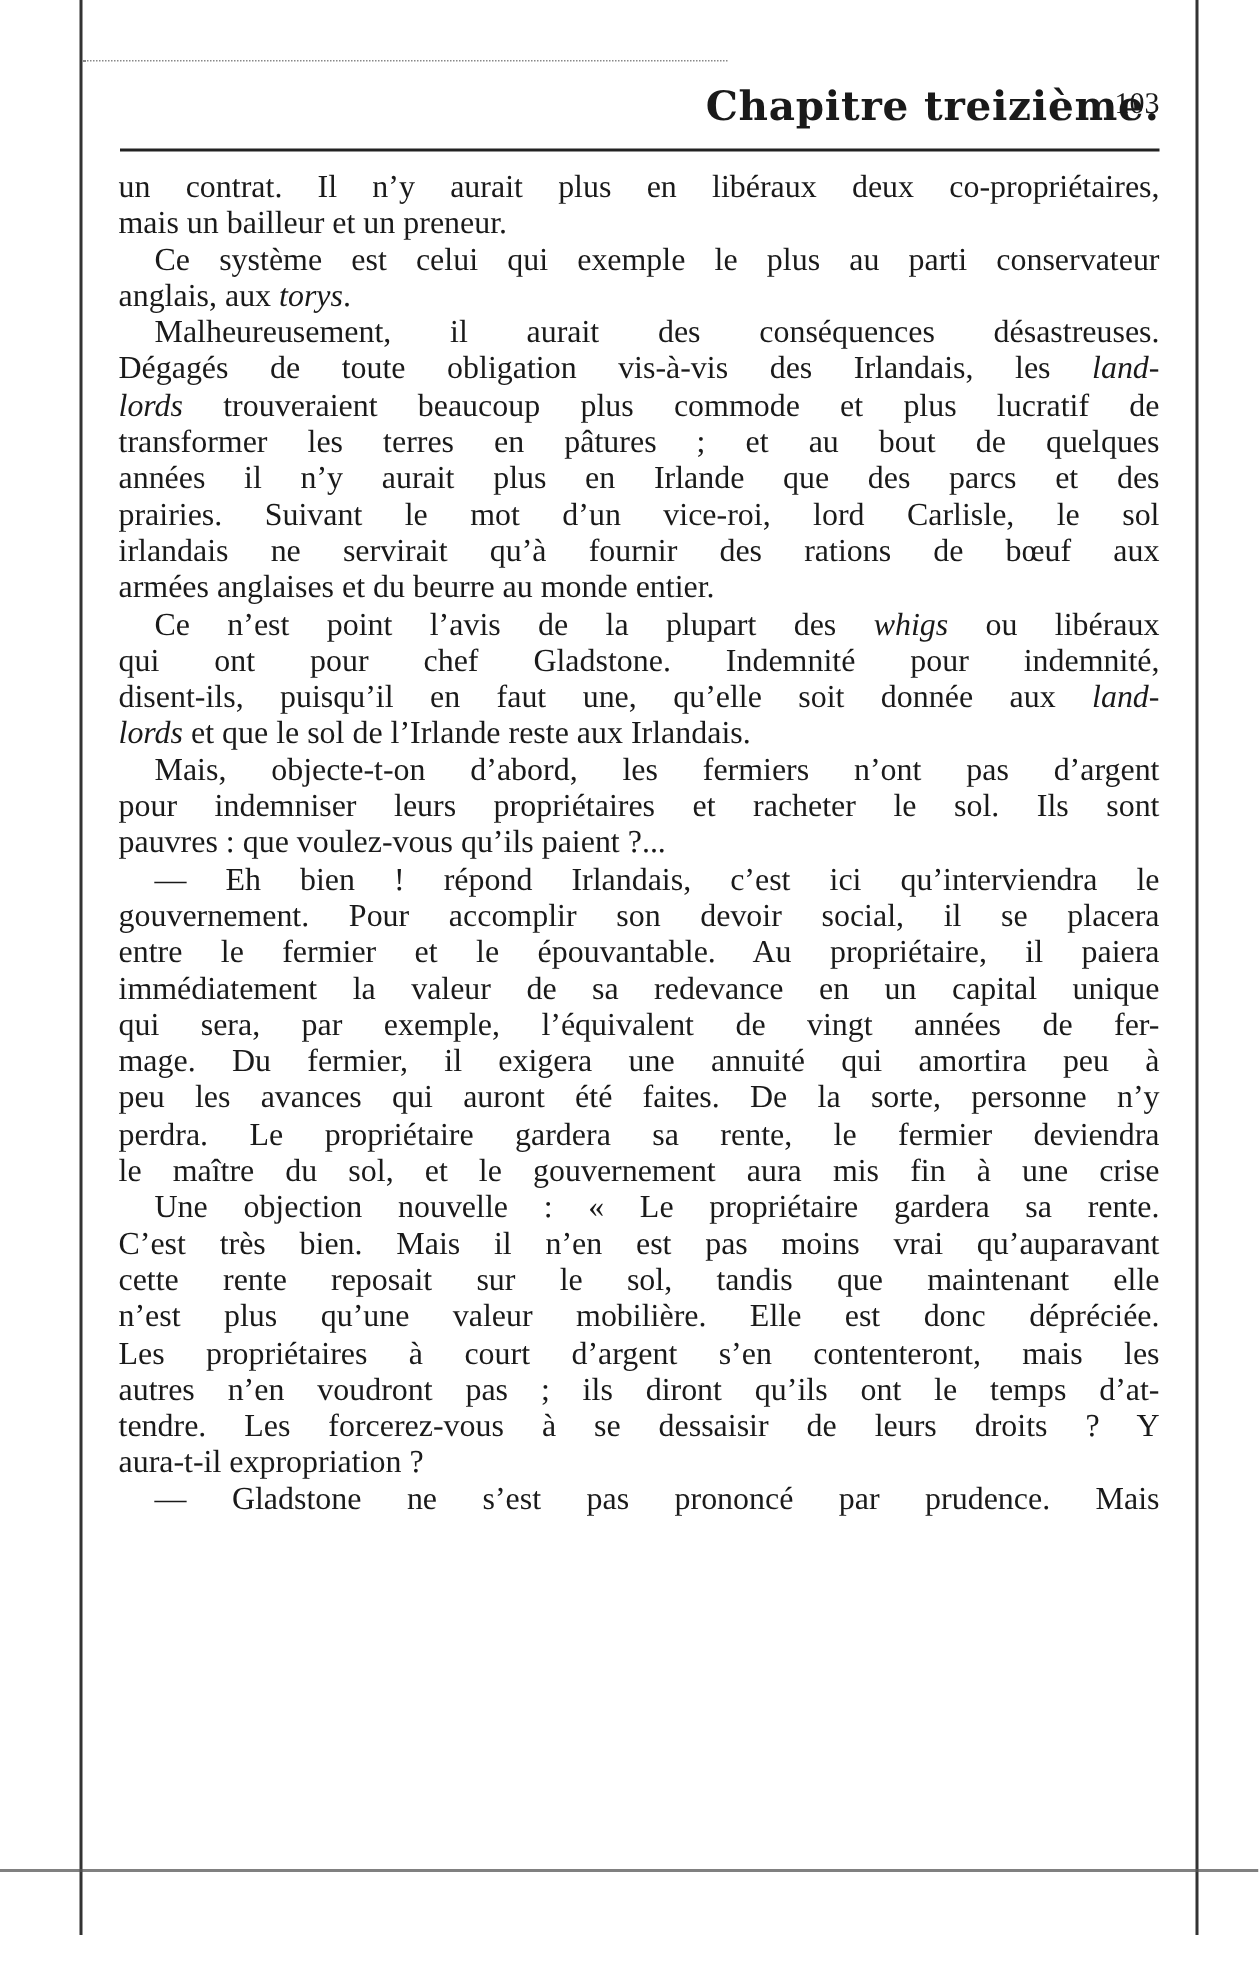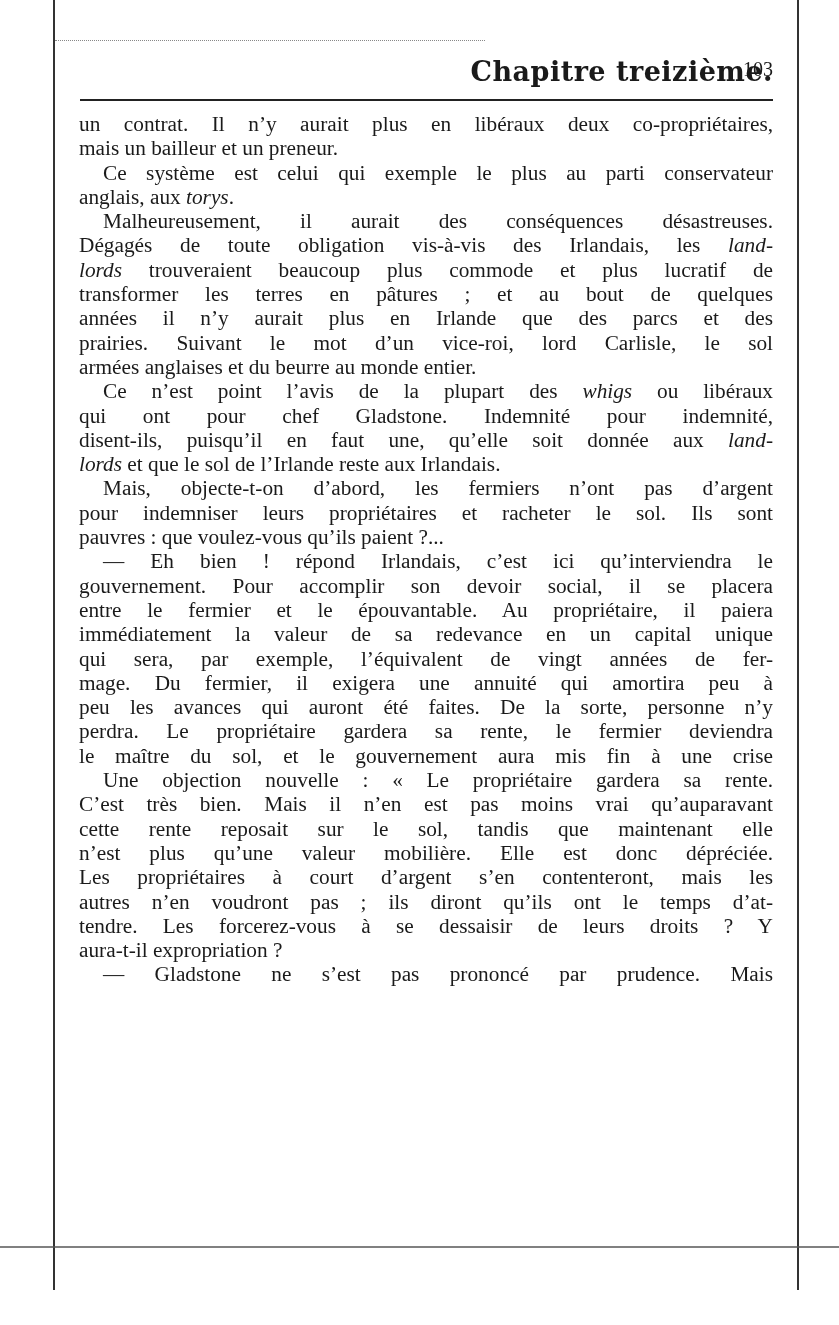--- a/index.html
+++ b/index.html
@@ -35,20 +35,21 @@
     <span class="line"><span>un contrat. Il n’y aurait plus en libéraux deux co-propriétaires,</span></span>
     <span class="line last"><span>mais un bailleur et un preneur.</span></span>
     <span class="line indent"><span>Ce système est celui qui exemple le plus au parti conservateur</span></span>
     <span class="line last"><span>anglais, aux </span><i>torys</i><span>.</span></span>
     <span class="line indent"><span>Malheureusement, il aurait des conséquences désastreuses.</span></span>
     <span class="line"><span>Dégagés de toute obligation vis-à-vis des Irlandais, les </span><i>land-</i></span>
     <span class="line"><i>lords</i><span> trouveraient beaucoup plus commode et plus lucratif de</span></span>
     <span class="line"><span>transformer les terres en pâtures ; et au bout de quelques</span></span>
     <span class="line"><span>années il n’y aurait plus en Irlande que des parcs et des</span></span>
     <span class="line"><span>prairies. Suivant le mot d’un vice-roi, lord Carlisle, le sol</span></span>
+    <span class="line"><span>irlandais ne servirait qu’à fournir des rations de bœuf aux</span></span>
     <span class="line last"><span>armées anglaises et du beurre au monde entier.</span></span>
     <span class="line indent"><span>Ce n’est point l’avis de la plupart des </span><i>whigs</i><span> ou libéraux</span></span>
     <span class="line"><span>qui ont pour chef Gladstone. Indemnité pour indemnité,</span></span>
     <span class="line"><span>disent-ils, puisqu’il en faut une, qu’elle soit donnée aux </span><i>land-</i></span>
     <span class="line last"><i>lords</i><span> et que le sol de l’Irlande reste aux Irlandais.</span></span>
     <span class="line indent"><span>Mais, objecte-t-on d’abord, les fermiers n’ont pas d’argent</span></span>
     <span class="line"><span>pour indemniser leurs propriétaires et racheter le sol. Ils sont</span></span>
     <span class="line last"><span>pauvres : que voulez-vous qu’ils paient ?...</span></span>
     <span class="line indent"><span>— Eh bien ! répond Irlandais, c’est ici qu’interviendra le</span></span>
     <span class="line"><span>gouvernement. Pour accomplir son devoir social, il se placera</span></span>

